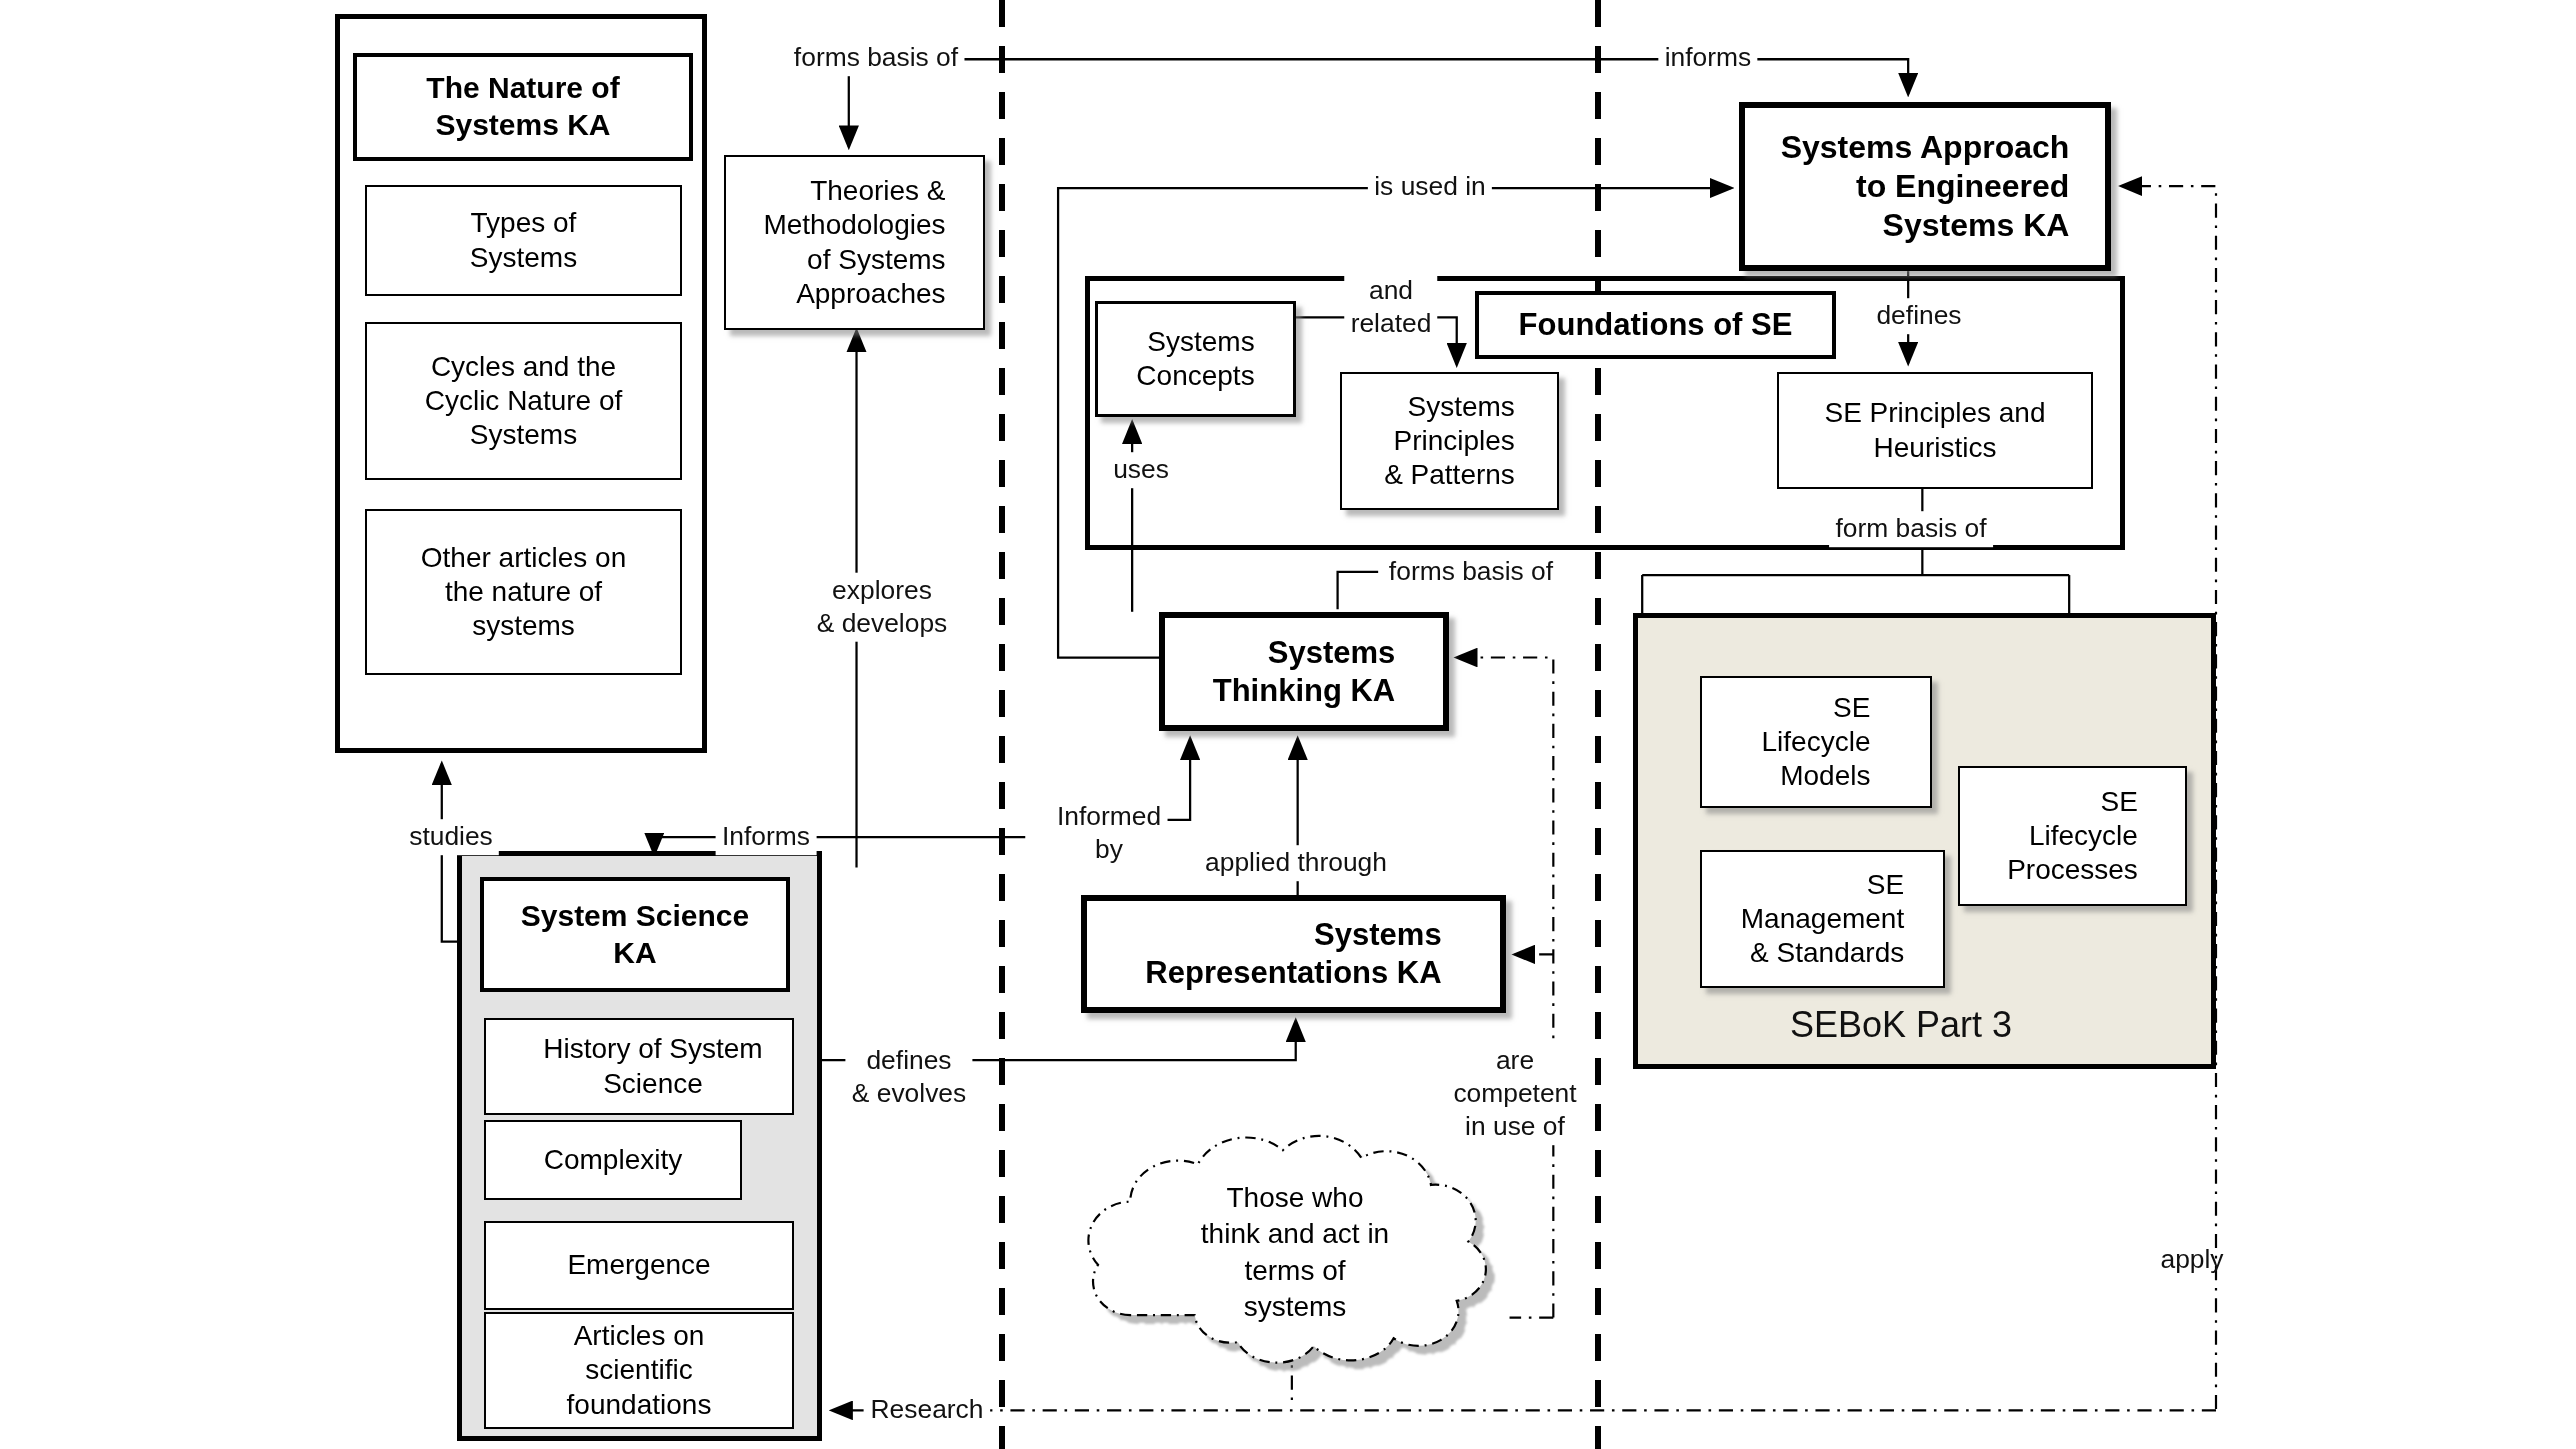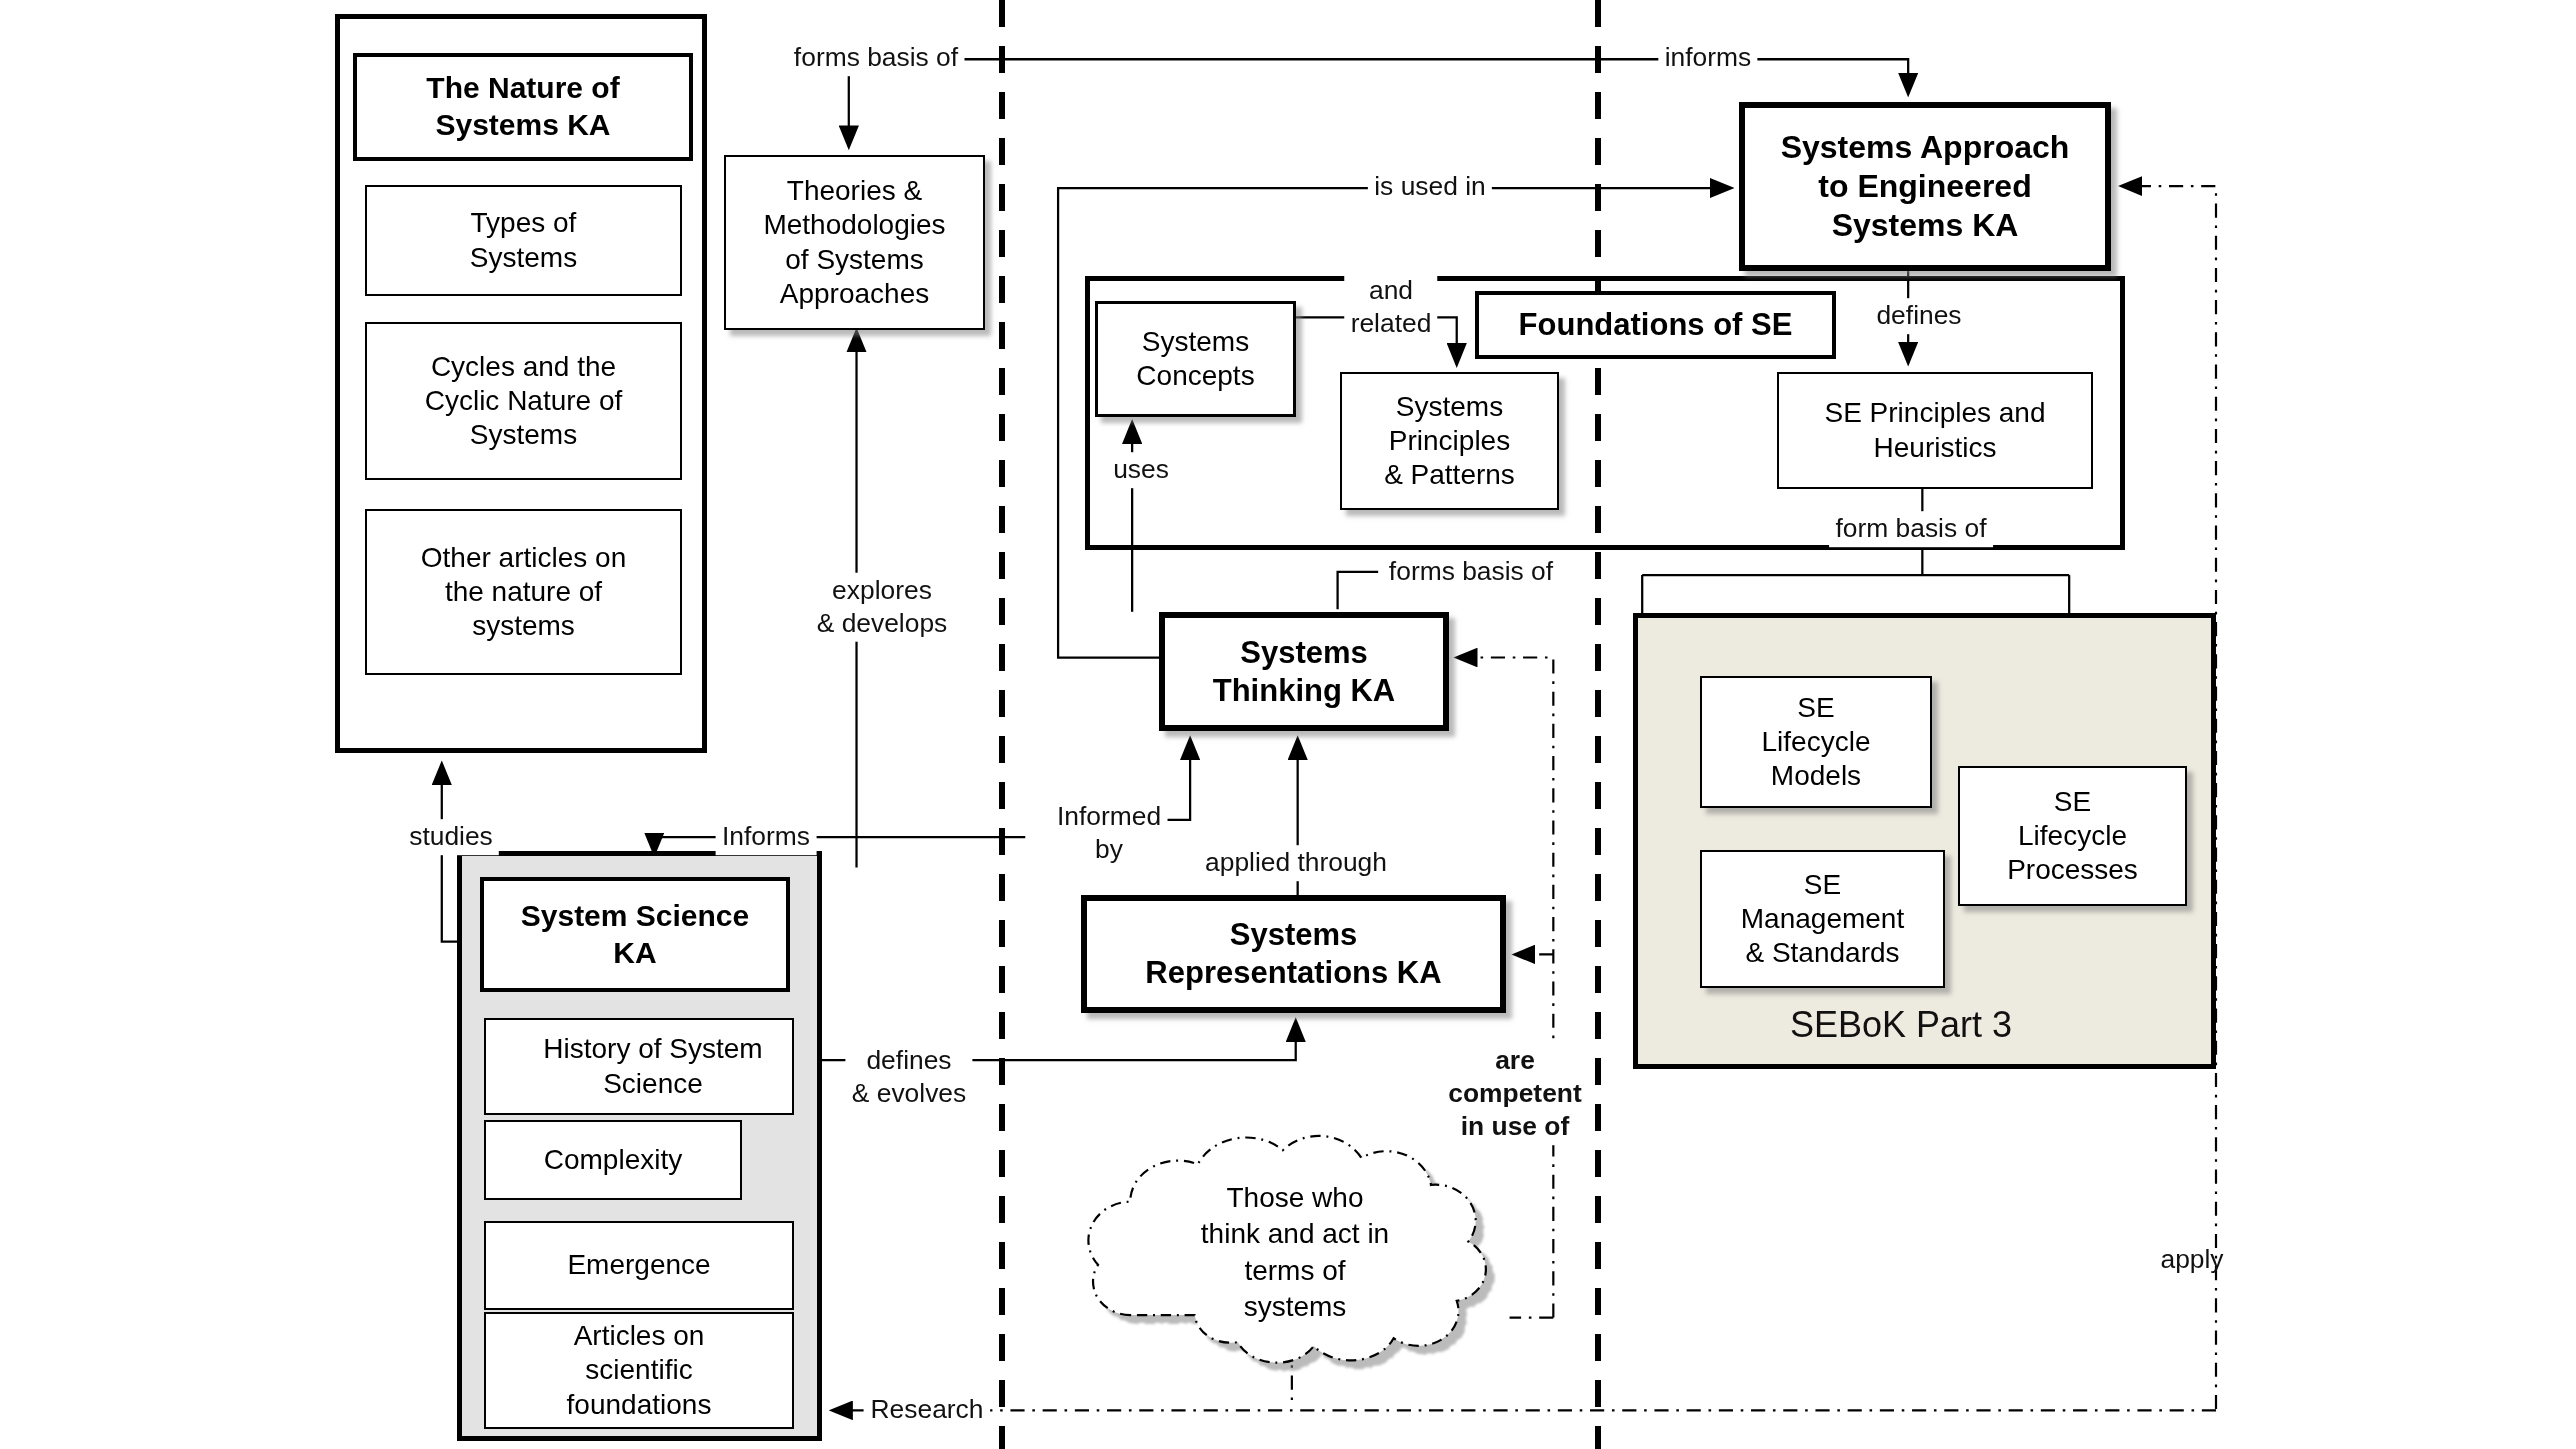--- a/index.html
+++ b/index.html
@@ -17,21 +17,21 @@
   }
   svg.wires{position:absolute;left:0;top:0;z-index:2;}
   .box{
     position:absolute;display:flex;align-items:center;justify-content:center;
     text-align:center;background:#fff;border:2.6px solid #000;
     white-space:pre-line;line-height:1.22;font-size:28px;z-index:3;box-sizing:border-box;
   }
   .container{background:transparent;z-index:1;}
   .b7{border-width:4.5px;} .b9{border-width:5.8px;} .b10{border-width:6.4px;} .b5{border-width:3.2px;}
   .bold{font-weight:bold;}
-  .shadow{box-shadow:6.4px 6.4px 4.5px rgba(130,130,130,.55);}
+  .shadow{box-shadow:6.4px 6.4px 4.5px rgba(130,130,130,.55);text-align:right;}
   .graybg{background:#e3e3e3;}
   .beigebg{background:#edeadf;}
   .lbl{
     position:absolute;transform:translate(-50%,-50%);
     background:#fff;padding:1.3px 6.4px;text-align:center;
     white-space:pre-line;font-size:26.4px;line-height:1.25;z-index:4;color:#111;
   }
   .freelbl{background:transparent;}
   .biglbl{font-size:36px;background:transparent;}
   .cloudtext{
@@ -193,20 +193,20 @@
   <div class="lbl" style="left:1141px;top:470px;"><span>uses</span></div>
   <div class="lbl" style="left:451px;top:837px;"><span>studies</span></div>
   <div class="lbl" style="left:766px;top:837px;"><span>Informs</span></div>
   <div class="lbl" style="left:882px;top:607px;"><span>explores
 &amp; develops</span></div>
   <div class="lbl" style="left:1109px;top:833px;"><span>Informed
 by</span></div>
   <div class="lbl" style="left:1296px;top:863px;"><span>applied through</span></div>
   <div class="lbl" style="left:909px;top:1077px;"><span>defines
 &amp; evolves</span></div>
-  <div class="lbl" style="left:1515px;top:1094px;font-weight:bold;"><span>are
+  <div class="lbl" style="left:1515px;top:1094px;"><span>are
 competent
 in use of</span></div>
   <div class="lbl freelbl" style="left:2192px;top:1260px;"><span>apply</span></div>
   <div class="lbl" style="left:927px;top:1410px;"><span>Research</span></div>
 
 </div>
 
 
 </body></html>

